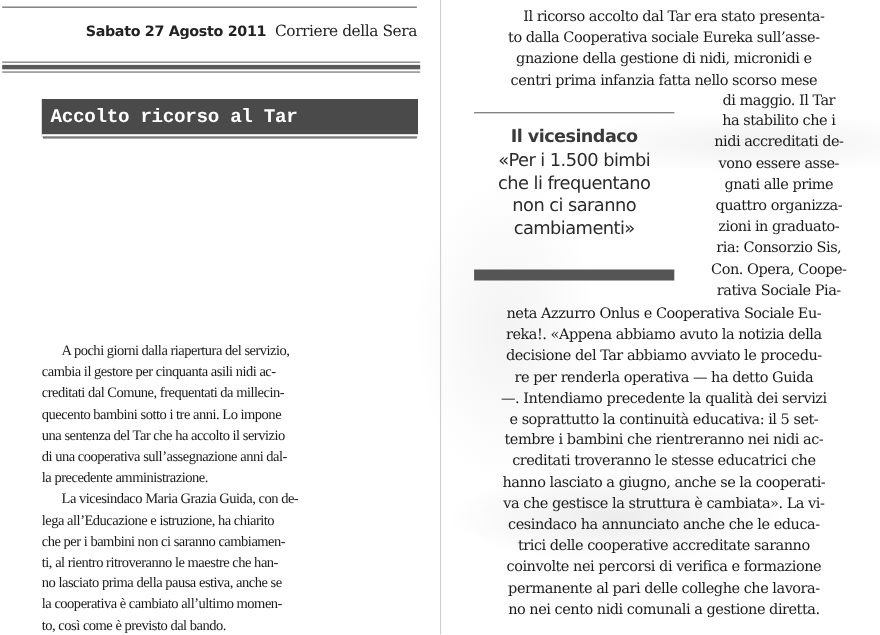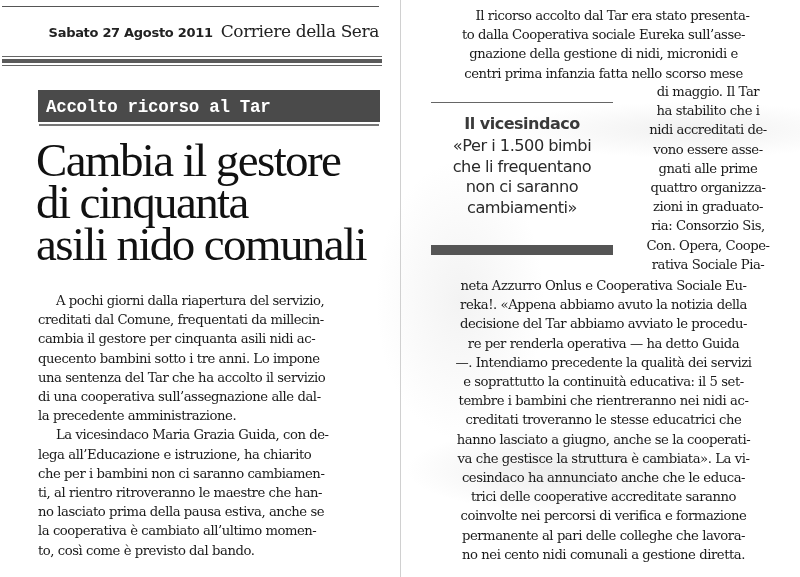--- a/index.html
+++ b/index.html
@@ -30,21 +30,21 @@
       display: flex; align-items: baseline; gap: 8px; white-space: nowrap;
       border-top: 1px solid #555;
       padding-top: 14px; left: 2px; justify-content: flex-end;
     }
     .masthead-date {
       font-family: "DejaVu Sans", sans-serif; font-weight: bold; font-size: 13px;
       color: #222;
       letter-spacing: -0.3px;
     }
     .masthead-paper {
-      font-family: "DejaVu Serif", serif; font-size: 17px; color: #222;
+      font-family: "DejaVu Serif", serif; font-size: 14px; color: #222;
       letter-spacing: -0.4px;
     }
     .rule-group {
       position: absolute; left: 2px; width: 380px; top: 56px;
     }
     .rule-thin { height: 1px; background: #666; }
     .rule-thick { height: 4px; background: #5a5a5a; margin: 2px 0; }
     
     .kicker {
       position: absolute; left: 38px; top: 90px; width: 342px; height: 34px;
@@ -65,21 +65,21 @@
     }
     .headline span { display: block; white-space: nowrap; }
     
     .body {
       font-family: "DejaVu Serif", serif; font-size: 13.2px; line-height: 19.2px;
       color: #1a1a1a; letter-spacing: -0.45px;
     }
     .body .line { display: block; white-space: nowrap; }
     .body .indent { padding-left: 18px; }
     .left-body {
-      position: absolute; left: 38px; top: 291px; width: 345px;
+      position: absolute; left: 38px; top: 309px; width: 345px; font-family: Liberation Serif, serif;
     }
     .right-body-top {
       position: absolute; left: 30px; top: 6px; width: 345px;
     }
     .right-body-wrap {
       position: absolute; left: 232px; top: 82px; width: 150px;
     }
     .right-body-bottom {
       position: absolute; left: 30px; top: 276px; width: 345px;
     }
@@ -114,33 +114,28 @@
     </div>
 
     <div class="rule-group">
       <div class="rule-thin"></div>
       <div class="rule-thick"></div>
       <div class="rule-thin"></div>
     </div>
 
     <div class="kicker">Accolto ricorso al Tar</div>
 
-    <h1 class="headline">
-      <span>Cambia il gestore</span>
-      <span>di cinquanta</span>
-      <span>asili nido comunali</span>
-    </h1>
 
     <div class="body left-body">
       <span class="line indent">A pochi giorni dalla riapertura del servizio,</span>
+      <span class="line">cambia il gestore per cinquanta asili nidi ac-</span>
       <span class="line">creditati dal Comune, frequentati da millecin-</span>
-      <span class="line">cambia il gestore per cinquanta asili nidi ac-</span>
       <span class="line">quecento bambini sotto i tre anni. Lo impone</span>
       <span class="line">una sentenza del Tar che ha accolto il servizio</span>
-      <span class="line">di una cooperativa sull’assegnazione alle dal-</span>
+      <span class="line">di una cooperativa sull’assegnazione anni dal-</span>
       <span class="line">la precedente amministrazione.</span>
       <span class="line indent">La vicesindaco Maria Grazia Guida, con de-</span>
       <span class="line">lega all’Educazione e istruzione, ha chiarito</span>
       <span class="line">che per i bambini non ci saranno cambiamen-</span>
       <span class="line">ti, al rientro ritroveranno le maestre che han-</span>
       <span class="line">no lasciato prima della pausa estiva, anche se</span>
       <span class="line">la cooperativa è cambiato all’ultimo momen-</span>
       <span class="line">to, così come è previsto dal bando.</span>
     </div>
   </div>

